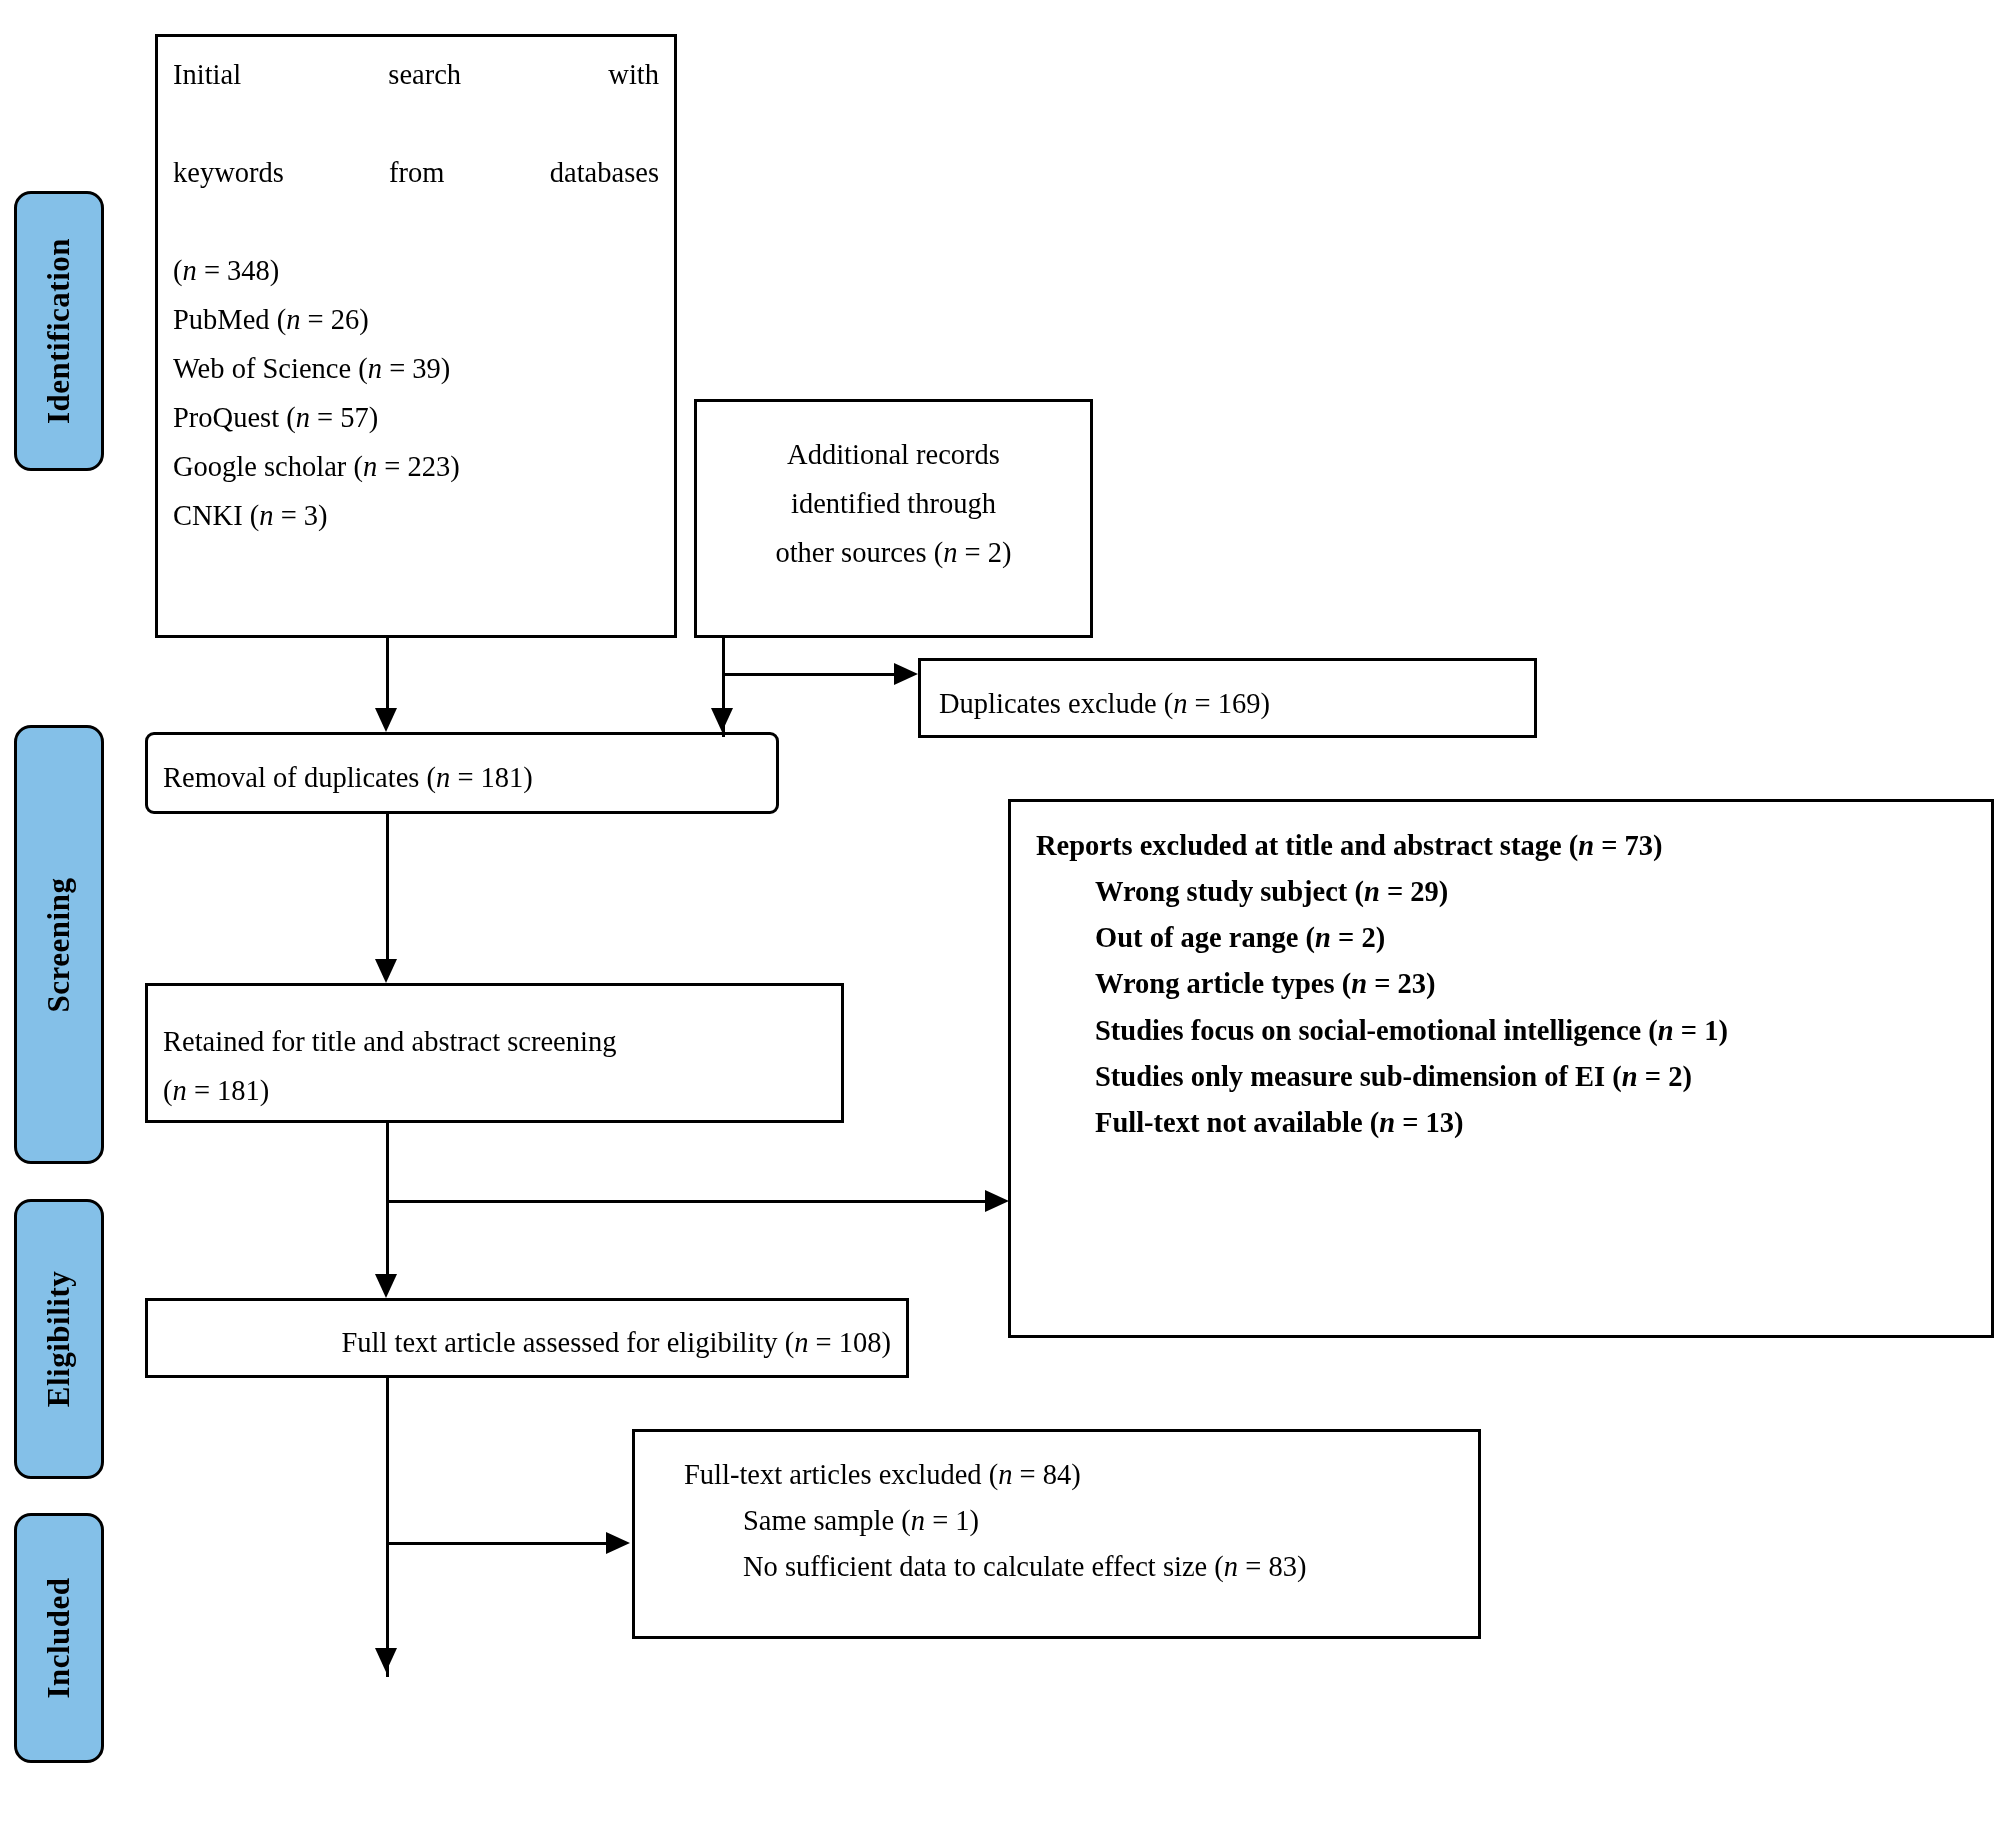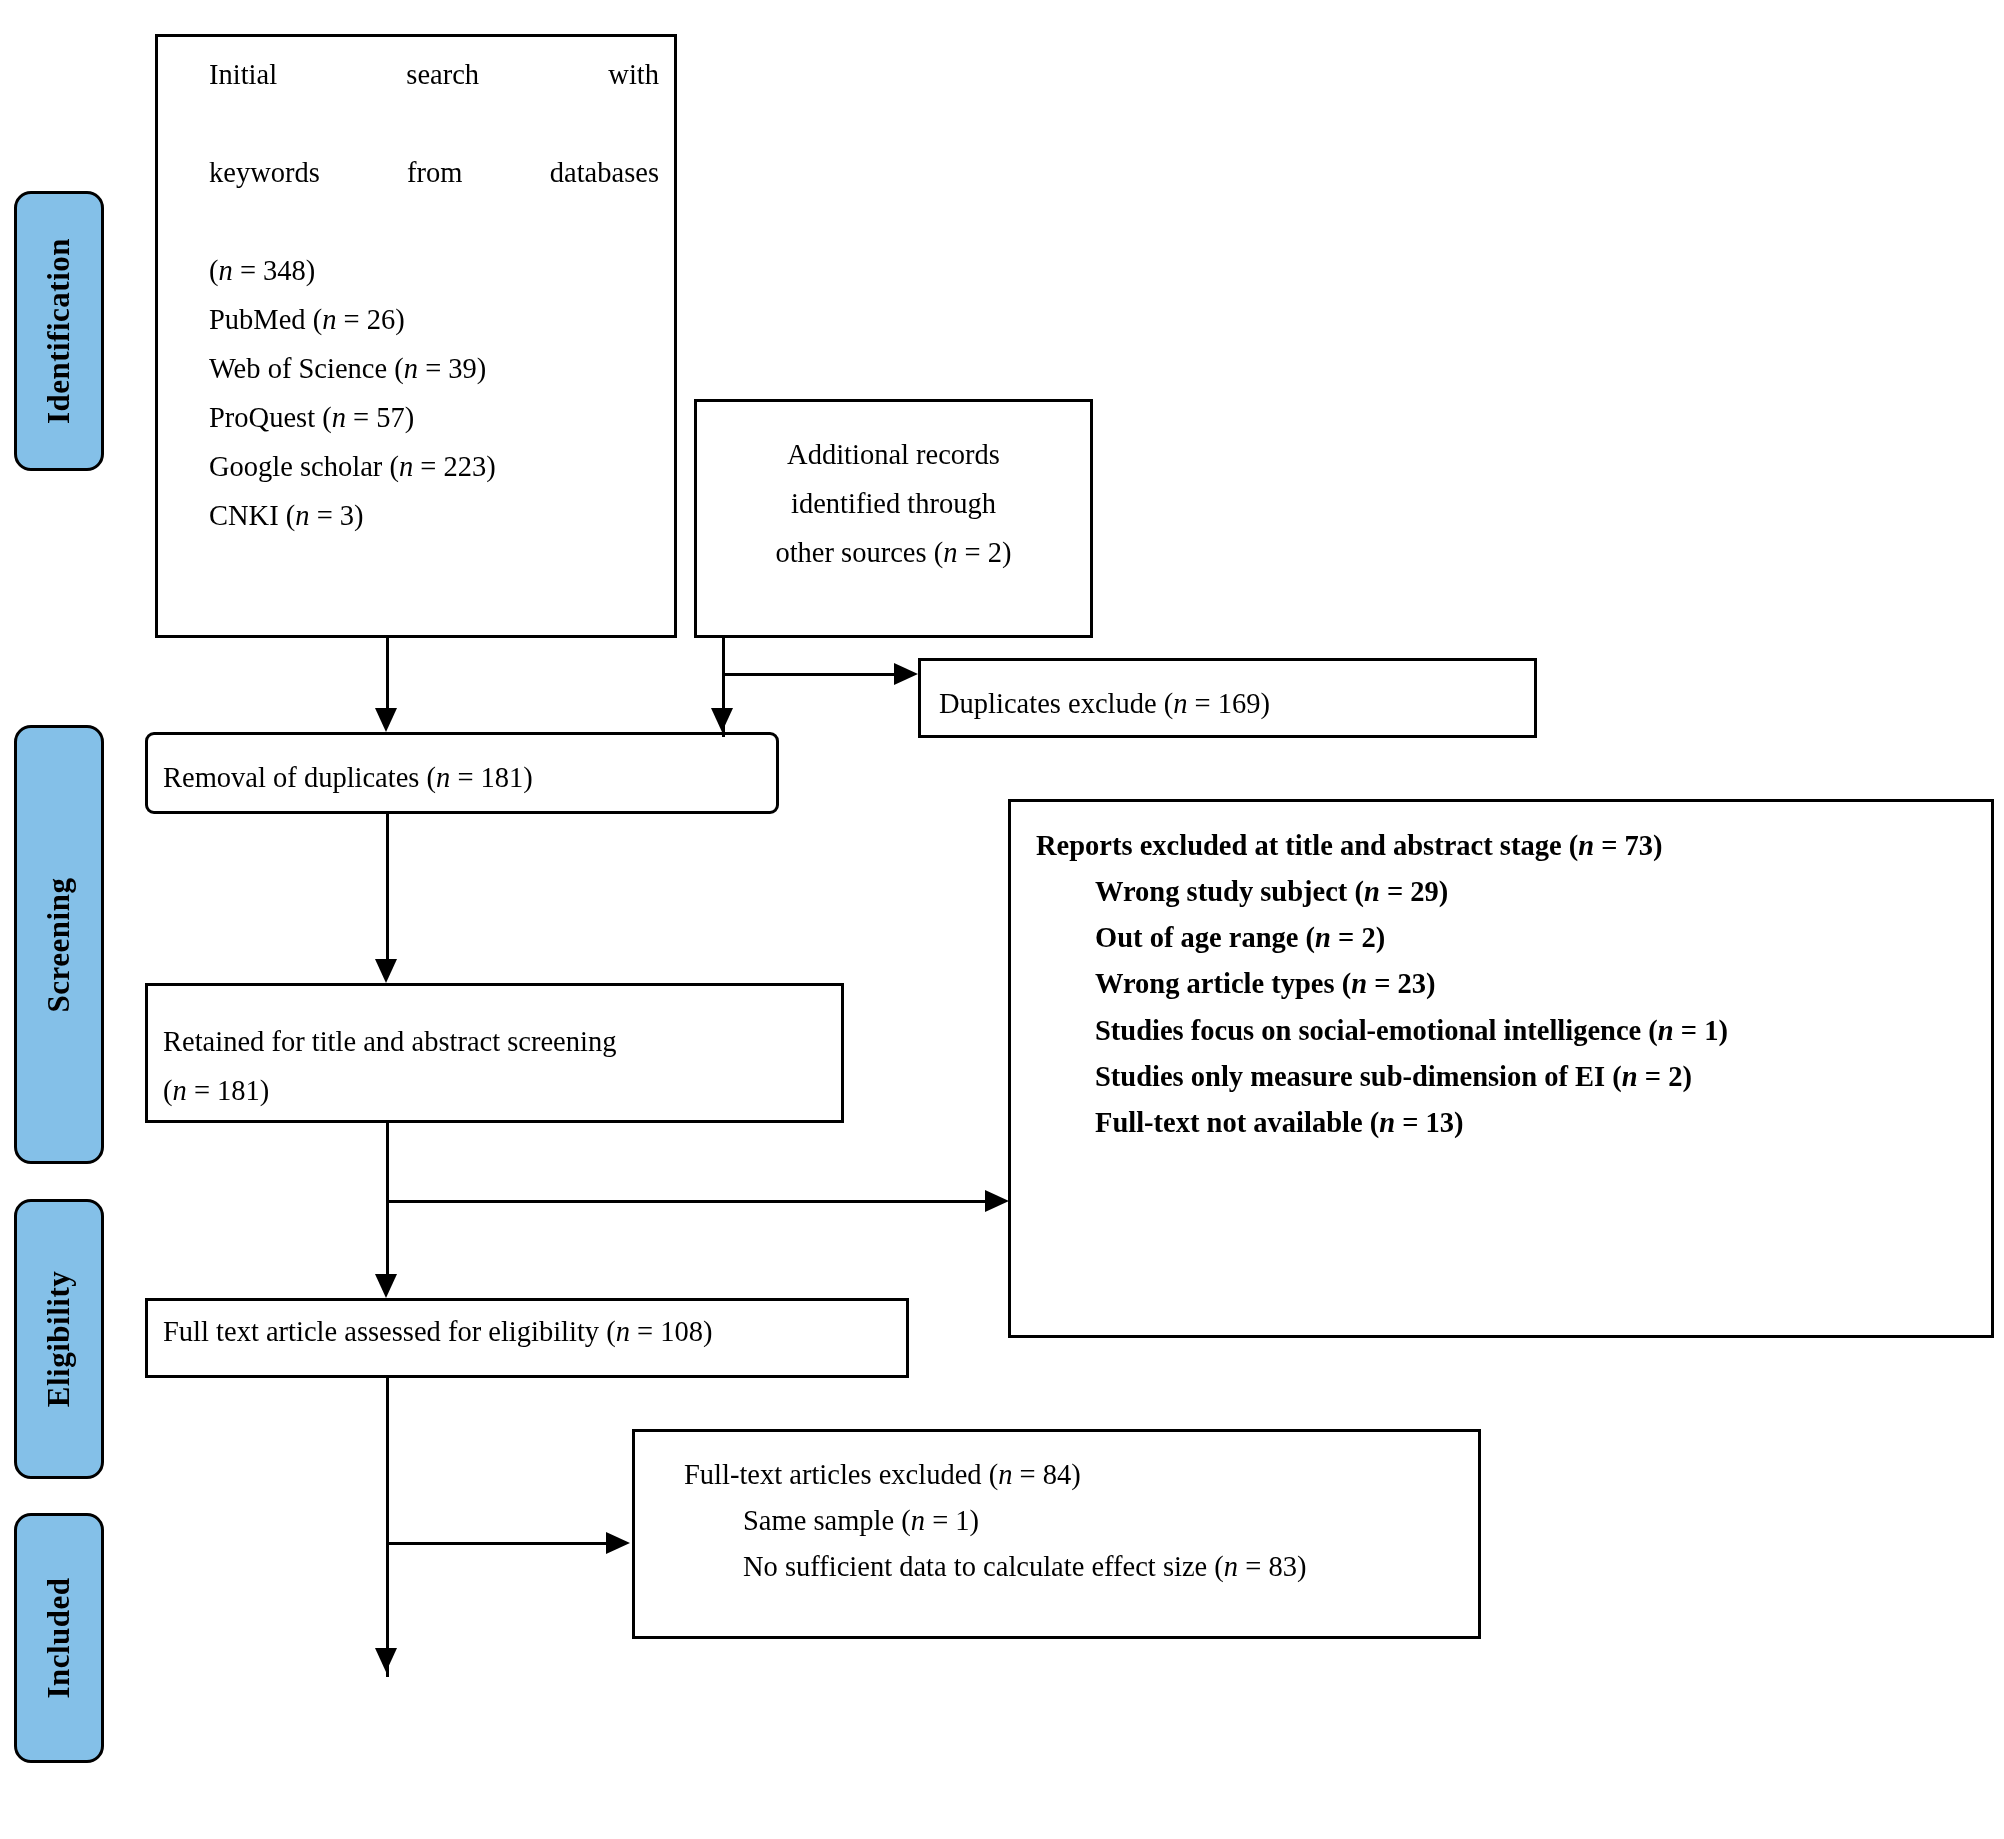--- a/index.html
+++ b/index.html
@@ -77,21 +77,21 @@
   </div>
 
   <div class="stage-pill" style="left:14px;top:1199px;width:90px;height:280px;">
     <span class="pill-text">Eligibility</span>
   </div>
 
   <div class="stage-pill" style="left:14px;top:1513px;width:90px;height:250px;">
     <span class="pill-text">Included</span>
   </div>
 
-  <div class="pbox" style="left:155px;top:34px;width:522px;height:604px;padding-left:36px;">
+  <div class="pbox" style="left:155px;top:34px;width:522px;height:604px;">
     <div class="inner">
       <span class="justline">Initial search with</span>
       <span class="justline">keywords   from   databases</span>
       <span>(<i class="nv">n</i> = 348)</span><br>
       <span>PubMed (<i class="nv">n</i> = 26)</span><br>
       <span>Web of Science (<i class="nv">n</i> = 39)</span><br>
       <span>ProQuest (<i class="nv">n</i> = 57)</span><br>
       <span>Google scholar (<i class="nv">n</i> = 223)</span><br>
       <span>CNKI (<i class="nv">n</i> = 3)</span>
     </div>
@@ -130,21 +130,21 @@
       <span class="indent1">Wrong study subject (<i class="nv">n</i> = 29)</span>
       <span class="indent1">Out of age range (<i class="nv">n</i> = 2)</span>
       <span class="indent1">Wrong article types (<i class="nv">n</i> = 23)</span>
       <span class="indent1">Studies focus on social-emotional intelligence (<i class="nv">n</i> = 1)</span>
       <span class="indent1">Studies only measure sub-dimension of EI (<i class="nv">n</i> = 2)</span>
       <span class="indent1">Full-text not available (<i class="nv">n</i> = 13)</span>
     </div>
   </div>
 
   <div class="pbox" style="left:145px;top:1298px;width:764px;height:80px;">
-    <div class="inner" style="padding-top:6px;">
+    <div class="inner" style="padding-top:17px;text-align:right;">
       <span>Full text article assessed for eligibility (<i class="nv">n</i> = 108)</span>
     </div>
   </div>
 
   <div class="pbox" style="left:632px;top:1429px;width:849px;height:210px;">
     <div class="inner tight" style="padding-top:20px;padding-left:25px;margin-left:24px;">
       <span>Full-text articles excluded (<i class="nv">n</i> = 84)</span><br>
       <span class="indent1">Same sample (<i class="nv">n</i> = 1)</span>
       <span class="indent1">No sufficient data to calculate effect size (<i class="nv">n</i> = 83)</span>
     </div>

